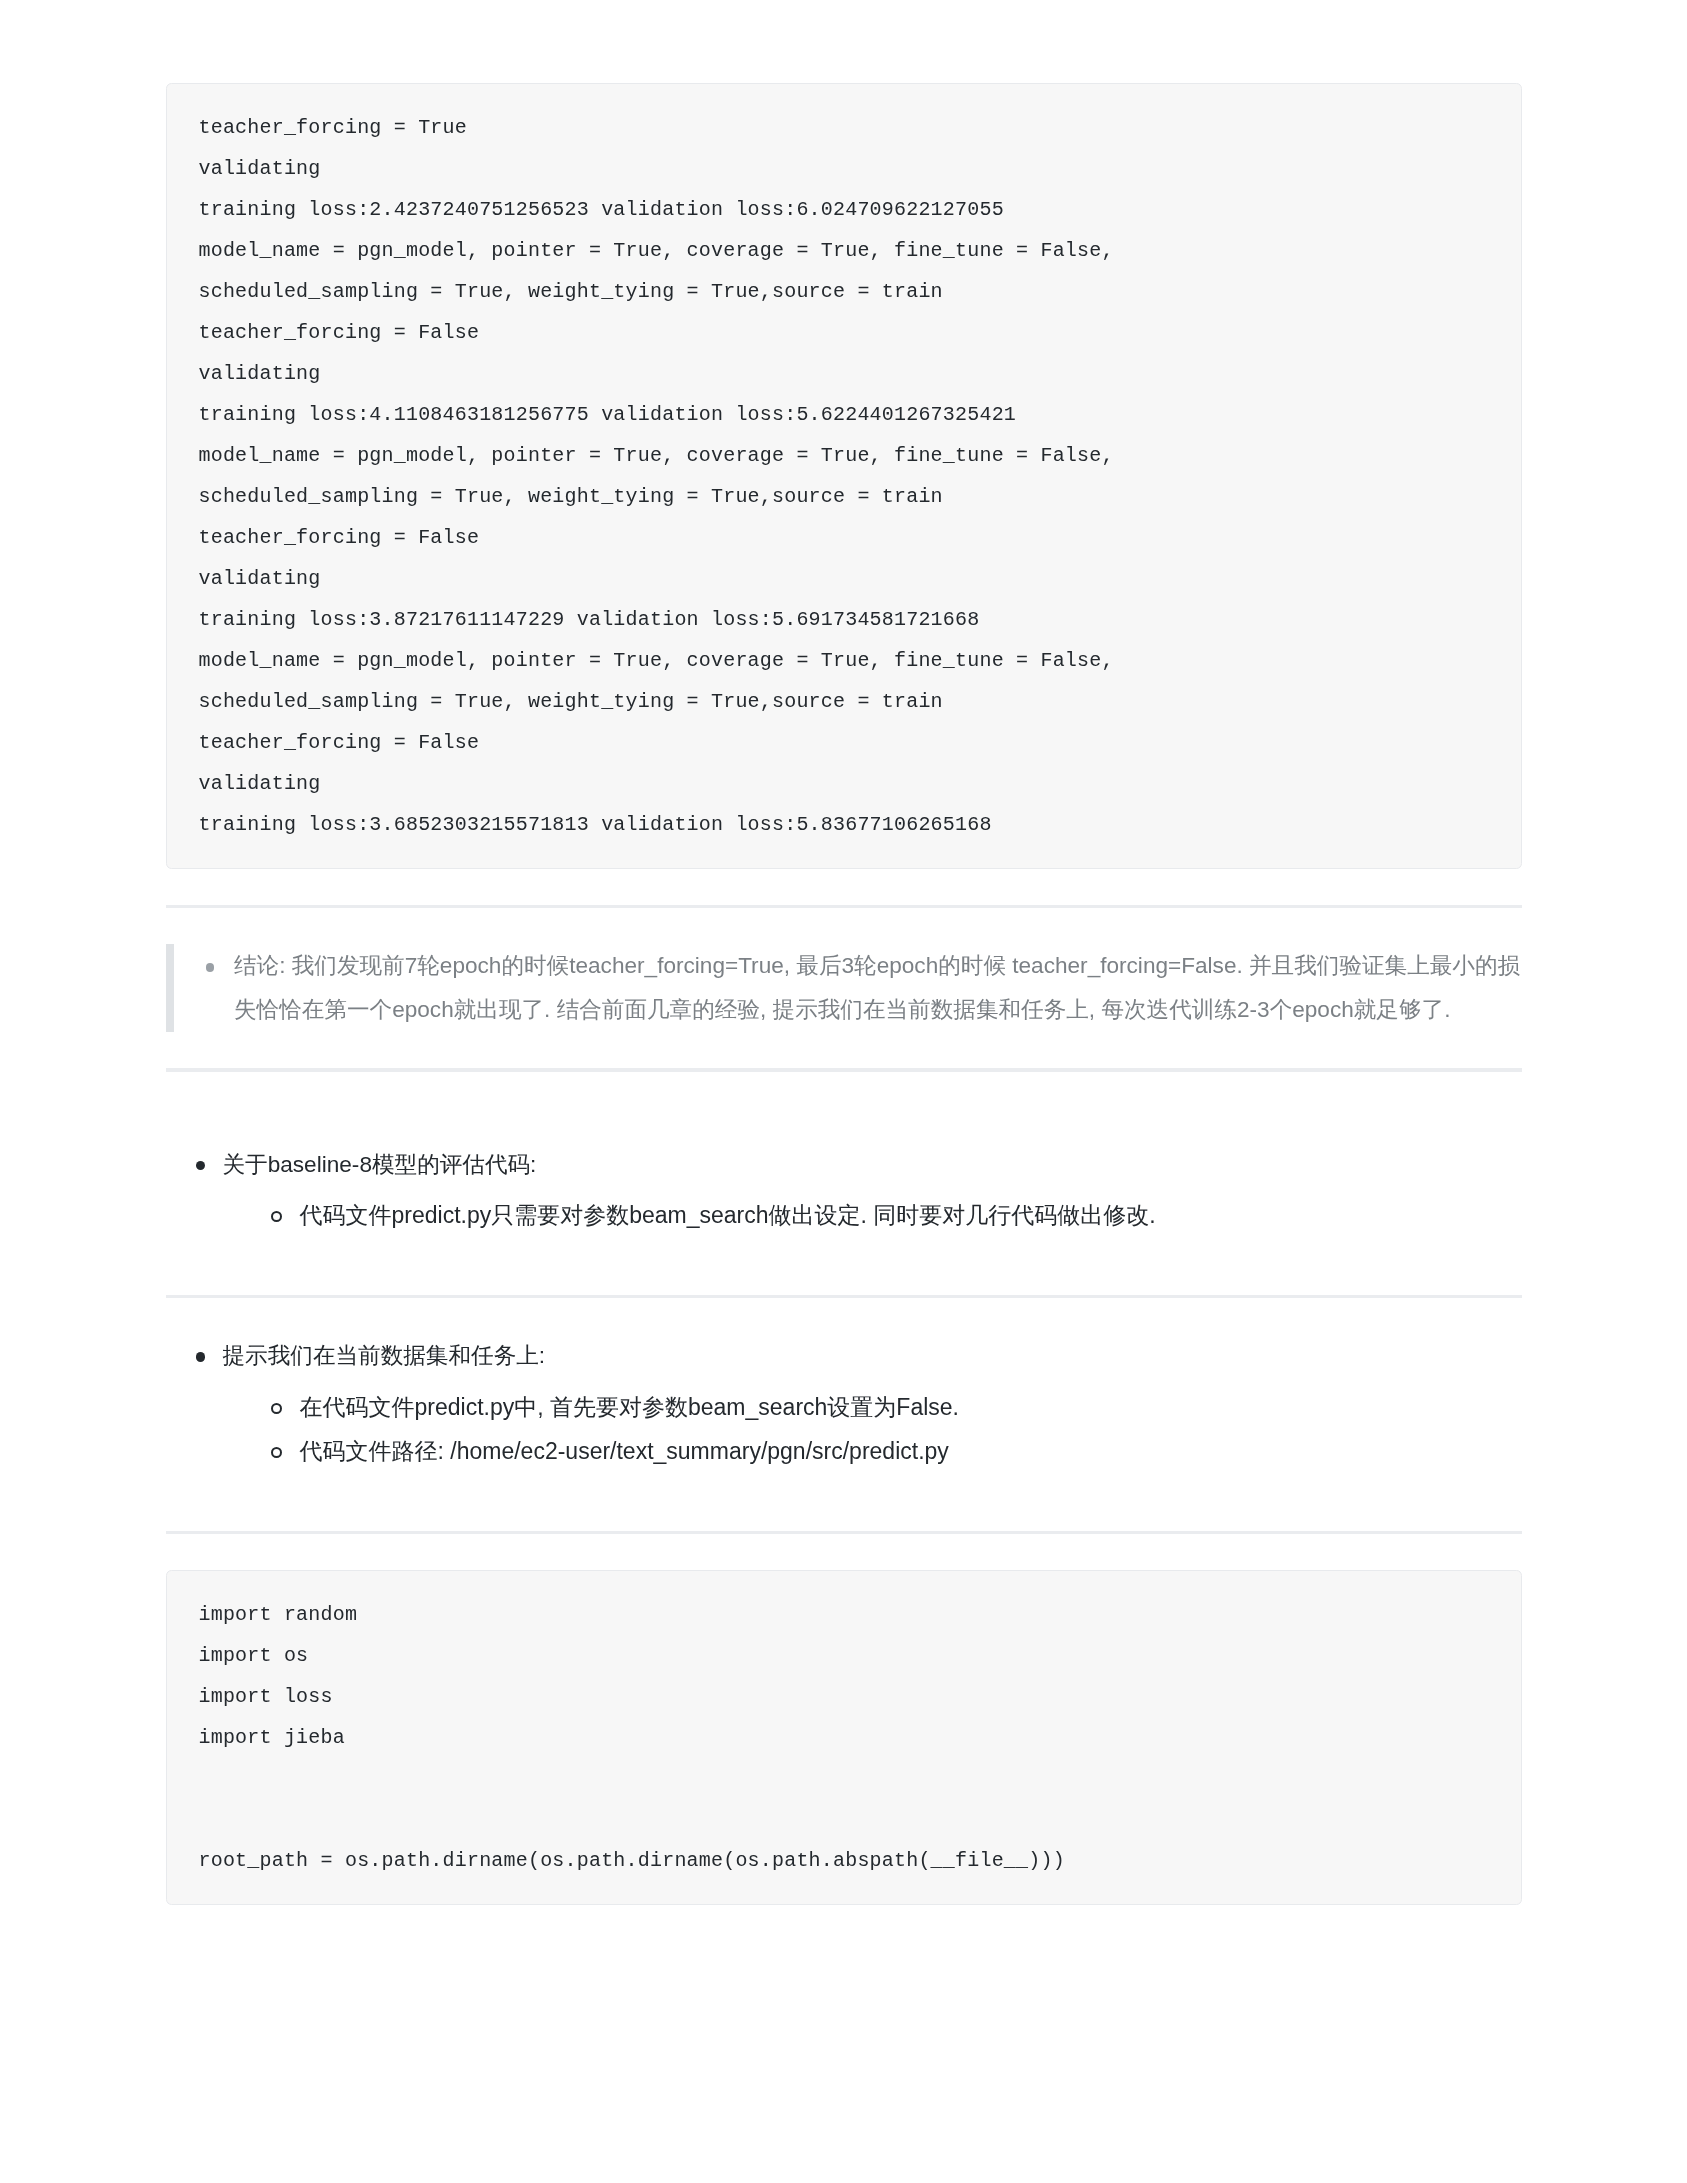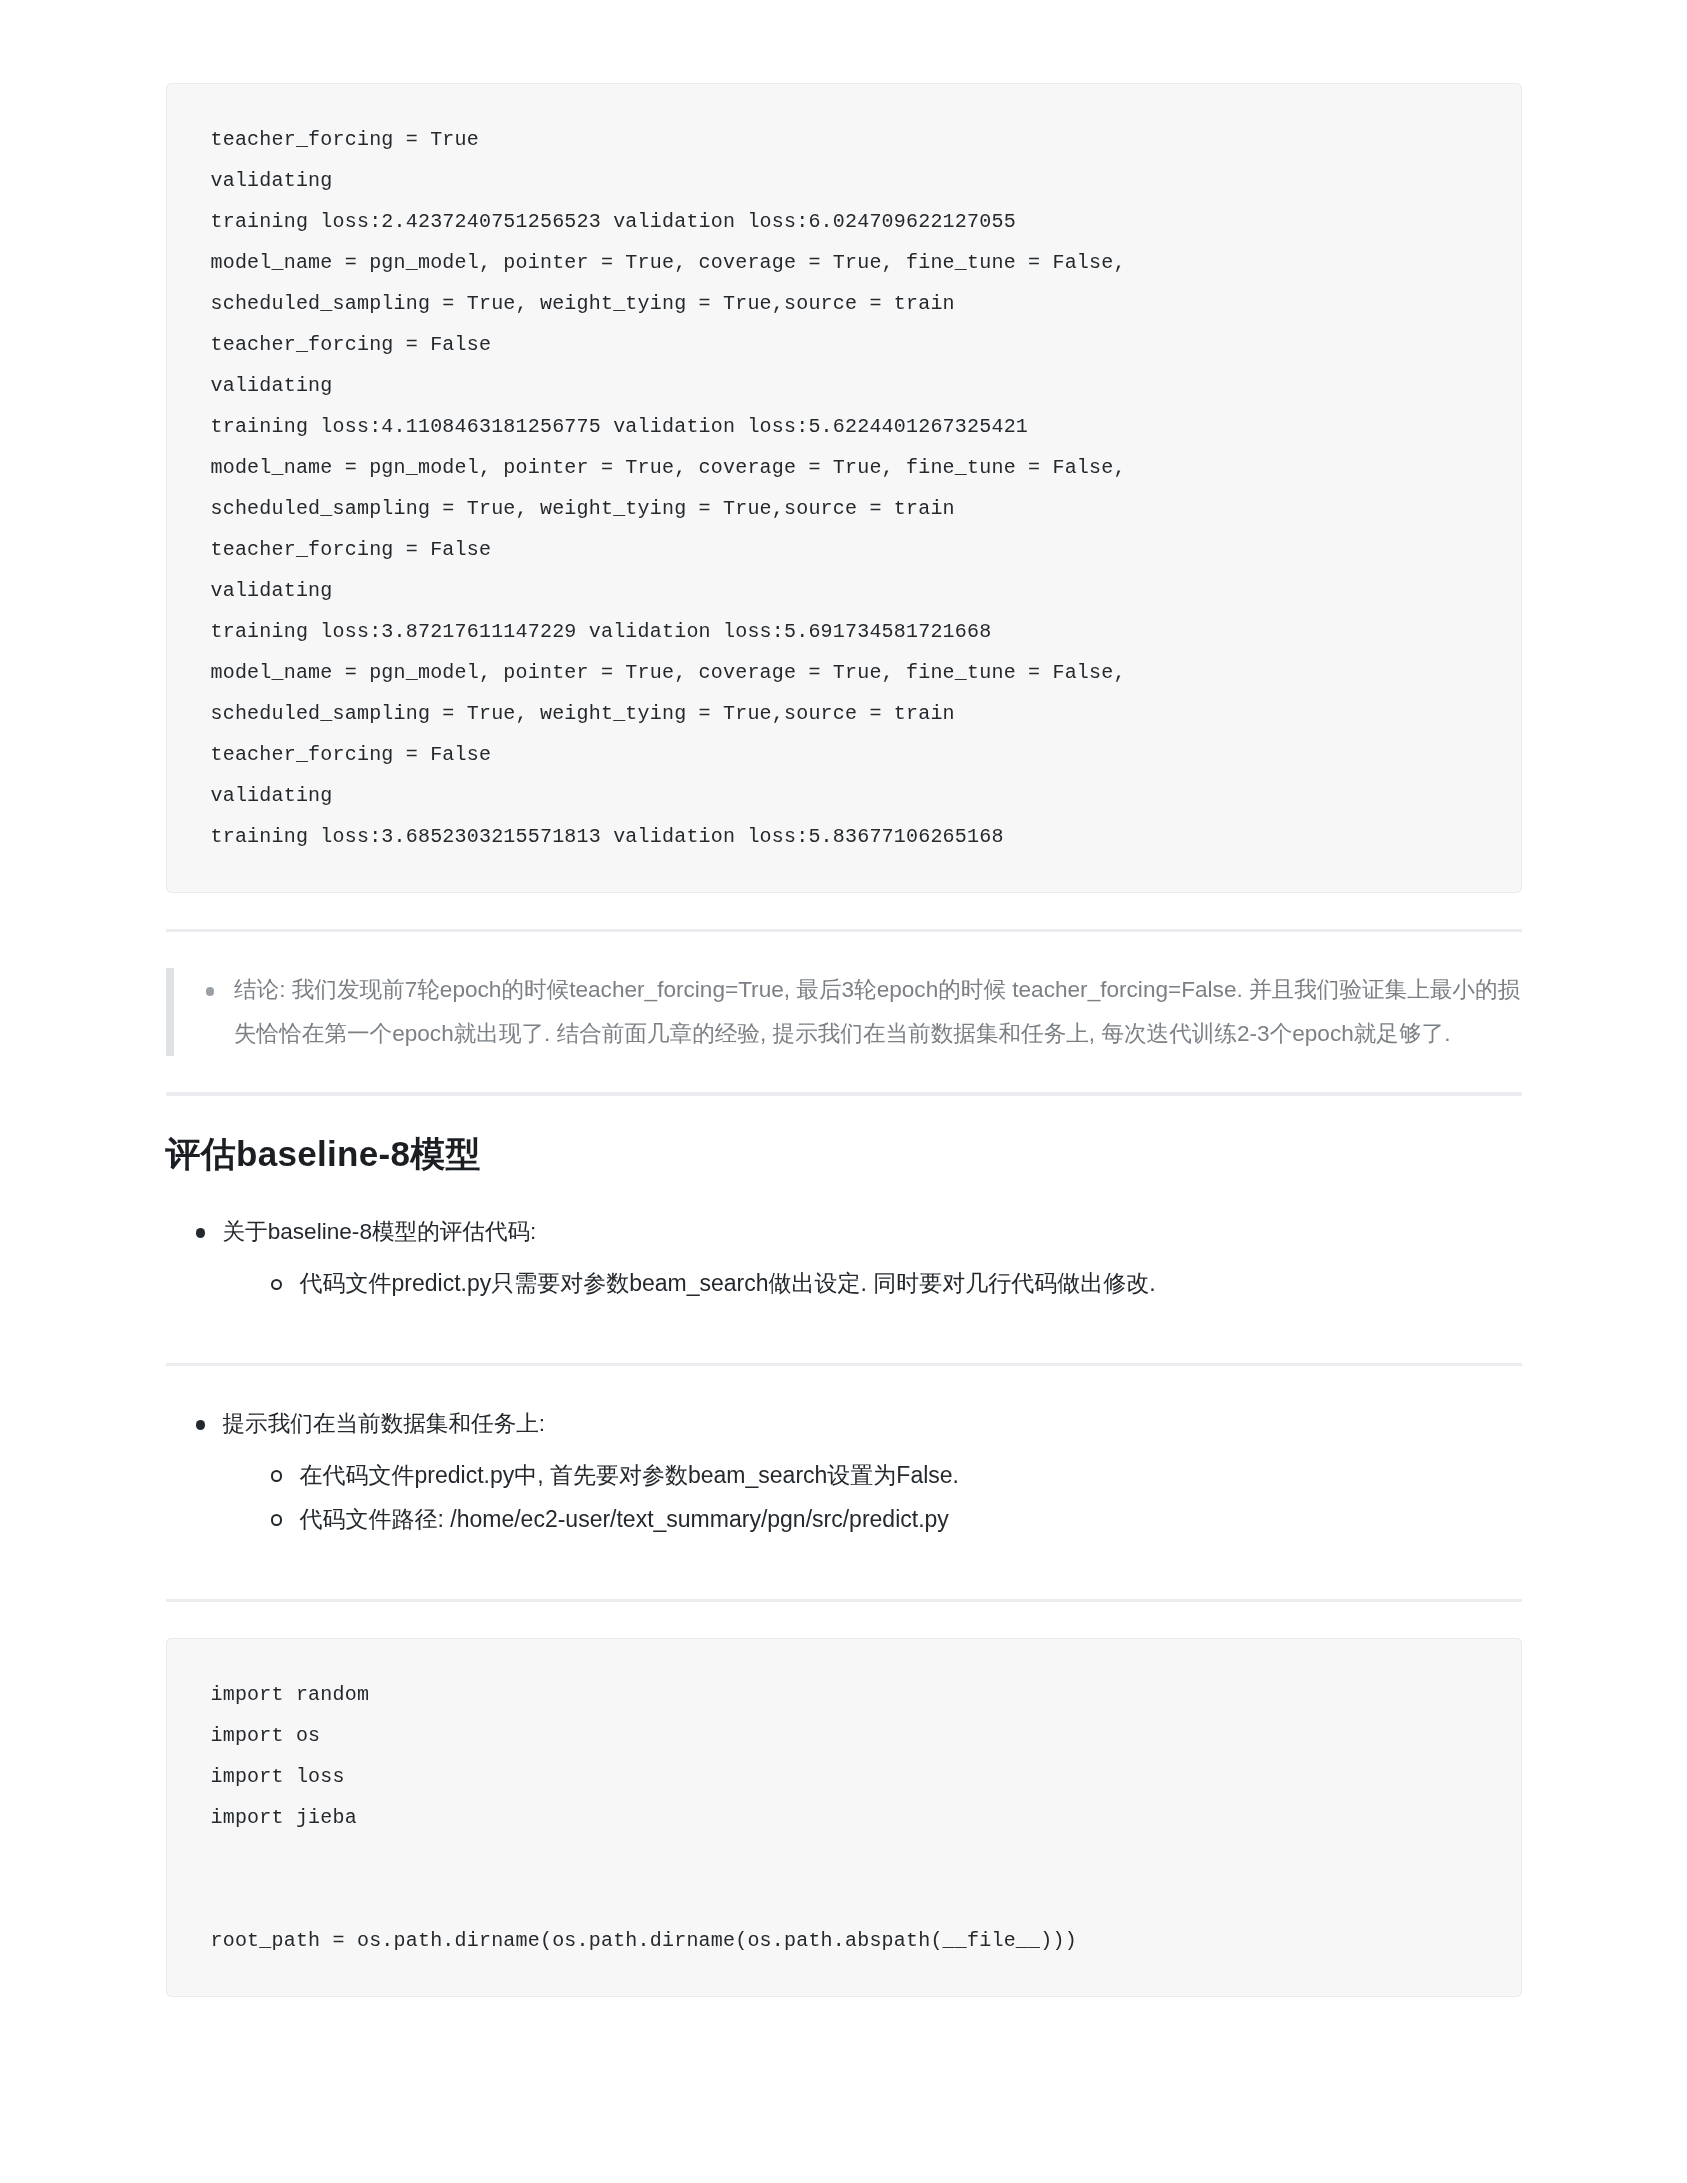--- a/index.html
+++ b/index.html
@@ -35,21 +35,21 @@
   .codeblock {
     background: #f7f7f7;
     border: 1.1px solid #e8eaed;
     border-radius: 5.5px;
     padding: 23px 27.6px 23px 32px;
     box-sizing: border-box;
     margin: 0;
     overflow: hidden;
   }
   .codeblock pre {
-    margin: 12px;
+    margin: 0;
     padding: 0;
     font-family: "Liberation Mono", "DejaVu Sans Mono", monospace;
     font-size: 20px;
     line-height: 41px;
     color: #24292e;
     white-space: pre;
     letter-spacing: 0.2px;
   }
   .codeblock .ln {
     display: block;
@@ -173,21 +173,20 @@
     <hr class="rule">
 
     <blockquote class="note">
       <ul>
         <li>结论: 我们发现前7轮epoch的时候teacher_forcing=True, 最后3轮epoch的时候 teacher_forcing=False. 并且我们验证集上最小的损失恰恰在第一个epoch就出现了. 结合前面几章的经验, 提示我们在当前数据集和任务上, 每次迭代训练2-3个epoch就足够了.</li>
       </ul>
     </blockquote>
 
     <hr class="rule">
 
-    <h2 class="section-title">评估baseline-8模型</h2>
 
     <div class="gap-md"></div>
 
     <ul class="lvl1">
       <li>
         <span class="txt">关于baseline-8模型的评估代码:</span>
         <ul class="lvl2">
           <li>代码文件predict.py只需要对参数beam_search做出设定. 同时要对几行代码做出修改.</li>
         </ul>
       </li>

